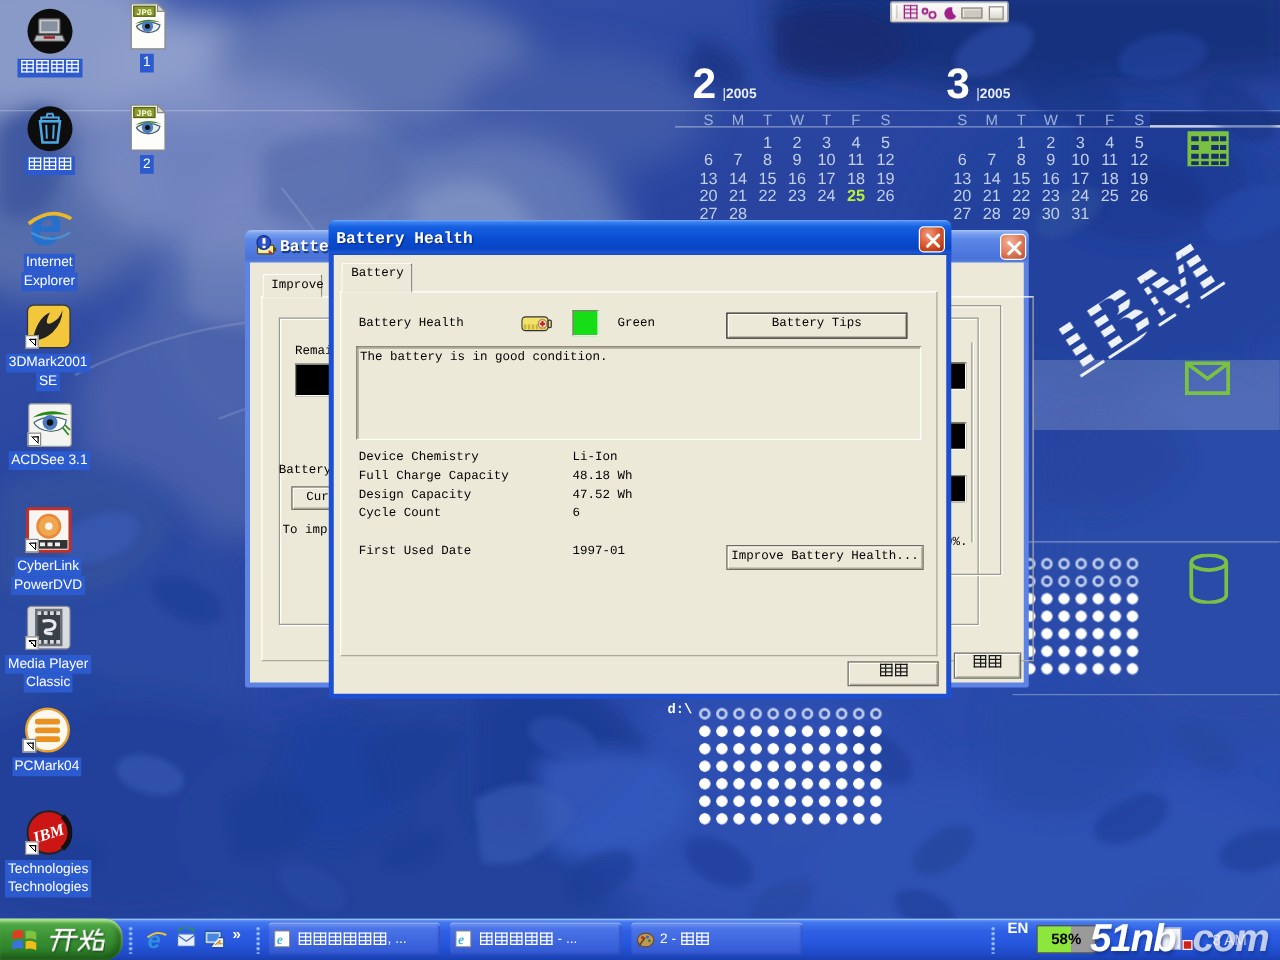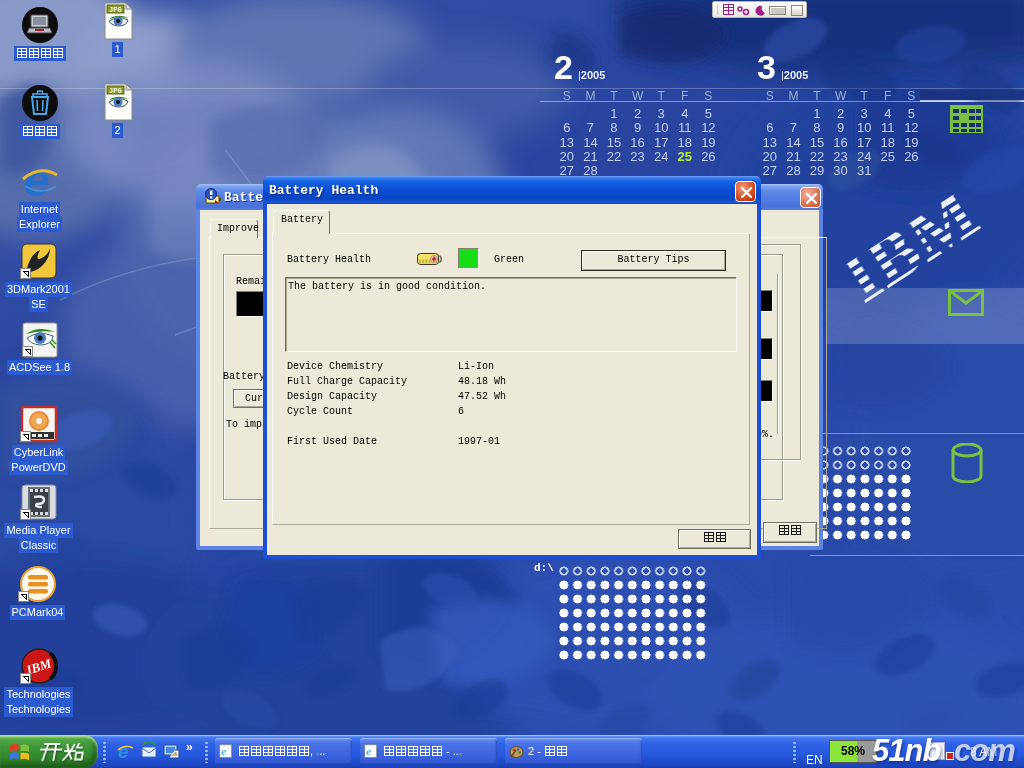--- a/index.html
+++ b/index.html
@@ -386,21 +386,21 @@
 <div class="ico" style="left:2px;top:322px">
  <svg width="36" height="36" viewBox="0 0 36 36">
       <rect x="1" y="1" width="34" height="34" rx="2" fill="#f4f4f0" stroke="#999"></rect>
       <path d="M4,12 Q17,3 33,10 Q18,8 4,12" fill="#2a8a18"></path>
       <path d="M5,16 Q17,8 31,14 Q30,23 18,23 Q8,22 5,16" fill="#fff" stroke="#467"></path>
       <circle cx="18" cy="16" r="6" fill="#4a7ac0"></circle>
       <circle cx="18" cy="16" r="2.6" fill="#111"></circle>
       <path d="M28,20 L33,26 M30,18 L34,22" stroke="#2a8a18" stroke-width="1.4"></path>
     </svg>
  <div class="sc" style="left:20px;top:24px"></div>
- <div><span class="ilabel">ACDSee 1.8</span></div>
+ <div><span class="ilabel">ACDSee 3.1</span></div>
 </div>
 <div class="ico" style="left:1px;top:405px">
  <svg width="38" height="38" viewBox="0 0 38 38">
       <rect x="2" y="2" width="34" height="34" rx="2" fill="#f8f6f2" stroke="#c03028" stroke-width="2.5"></rect>
       <circle cx="19" cy="16" r="10" fill="#e88838"></circle>
       <circle cx="19" cy="16" r="8" fill="#f0a850"></circle>
       <circle cx="19" cy="16" r="3" fill="#f8f4ee"></circle>
       <rect x="4" y="27" width="30" height="7" fill="#333"></rect>
       <rect x="6" y="29" width="4" height="3" fill="#eee"></rect>
       <rect x="12" y="29" width="4" height="3" fill="#eee"></rect>
@@ -513,20 +513,21 @@
  <div class="abs mono10" style="left:24px;top:185px">Device Chemistry</div>
  <div class="abs mono10" style="left:195px;top:185px">Li-Ion</div>
  <div class="abs mono10" style="left:24px;top:200px">Full Charge Capacity</div>
  <div class="abs mono10" style="left:195px;top:200px">48.18 Wh</div>
  <div class="abs mono10" style="left:24px;top:215px">Design Capacity</div>
  <div class="abs mono10" style="left:195px;top:215px">47.52 Wh</div>
  <div class="abs mono10" style="left:24px;top:230px">Cycle Count</div>
  <div class="abs mono10" style="left:195px;top:230px">6</div>
  <div class="abs mono10" style="left:24px;top:260px">First Used Date</div>
  <div class="abs mono10" style="left:195px;top:260px">1997-01</div>
+ <div class="btn" style="left:318px;top:260px;width:158px;height:20px">Improve Battery Health...</div>
  <div class="btn" style="left:415px;top:353px;width:73px;height:20px;line-height:17px"><span class="cj ck"></span><span class="cj ck"></span></div>
 </div>
 
 <div class="abs" style="left:0;top:735px;width:1024px;height:33px;background:linear-gradient(180deg,#76a6f8 0%,#4377ee 9%,#2e5fe4 30%,#2556dc 62%,#1e48c4 88%,#1a40ae 100%)">
  <div class="abs" style="left:0;top:0;width:1024px;height:1px;background:#8fc0fa"></div>
 
  <div class="abs" style="left:-2px;top:0;width:100px;height:33px;border-radius:0 14px 14px 0;background:linear-gradient(180deg,#8ed06a 0%,#51a947 10%,#3d9436 40%,#2f822a 75%,#246d20 100%);box-shadow:inset 0 2px 3px #b8e89a,inset -3px -3px 6px #1c5718"></div>
  <svg class="abs" style="left:9px;top:7px" width="21" height="20" viewBox="0 0 21 20">
   <path d="M1,3.5 Q5,1.2 9.5,2.6 L9.5,8.8 Q5,7.4 1,9.6 Z" fill="#e23c24"></path>
   <path d="M11.5,2.9 Q16,1.7 20,3.9 L20,10 Q16,7.9 11.5,9.1 Z" fill="#7fc140"></path>
@@ -598,21 +599,21 @@
         <circle cx="9" cy="5.5" r="1.2" fill="#3a62c8"></circle>
         <circle cx="10.5" cy="8.5" r="1.2" fill="#2a8a30"></circle>
         <path d="M2,13 L7,6" stroke="#704818" stroke-width="1.4"></path>
       </svg>
   <span style="font-size:11px">2&nbsp;-&nbsp;</span>
       <span class="cj cw"></span>
       <span class="cj cw"></span>
  </div>
 
  <div class="abs" style="left:793px;top:6px;width:3px;height:22px;background:radial-gradient(circle,#9cc2fa 1px,transparent 1.6px);background-size:3px 4px"></div>
- <div class="abs" style="left:806px;top:18px;color:#fff;font-size:12px;font-weight:normal">EN</div>
+ <div class="abs" style="left:806px;top:0;color:#fff;font-size:12px;font-weight:bold">EN</div>
  <div class="abs" style="left:829px;top:5px;width:48px;height:23px;background:linear-gradient(90deg,#8ce63c 0 27px,#9a9a9a 27px);border:1px solid #555;text-align:center;font-size:12px;font-weight:bold;color:#000;line-height:21px">58%</div>
  <div class="abs" style="left:929px;top:7px;width:16px;height:18px;background:#f0f4fa;border:1px solid #aac"></div>
  <div class="abs" style="left:970px;top:10px;color:#dfe8fa;font-size:12px">8 AM</div>
 </div>
 
 <div class="abs" style="left:872px;top:733px;font-size:31px;font-weight:bold;font-style:italic;color:#fff;font-family:'Liberation Sans',sans-serif;letter-spacing:-1px;text-shadow:1px 2px 3px rgba(10,30,90,0.5)">51nb</div>
 <div class="abs" style="left:954px;top:733px;font-size:31px;font-weight:bold;font-style:italic;color:rgba(255,255,255,0.72);font-family:'Liberation Sans',sans-serif;letter-spacing:-1px;text-shadow:1px 2px 3px rgba(10,30,90,0.35)">com</div>
 <div class="abs" style="left:946px;top:752px;width:8px;height:8px;background:#d42018;border:1px solid #fff"></div>
 
 </body></html>

